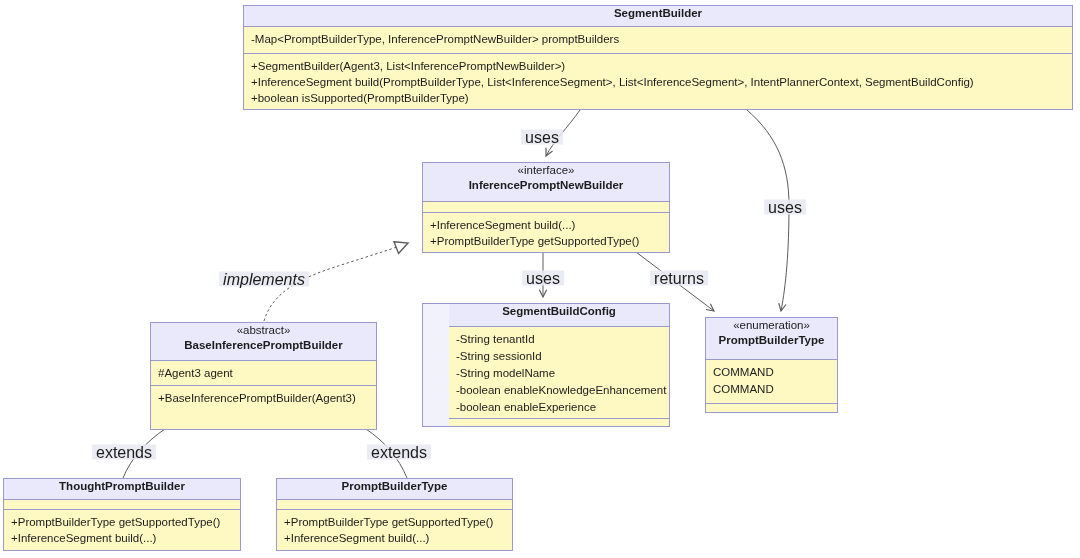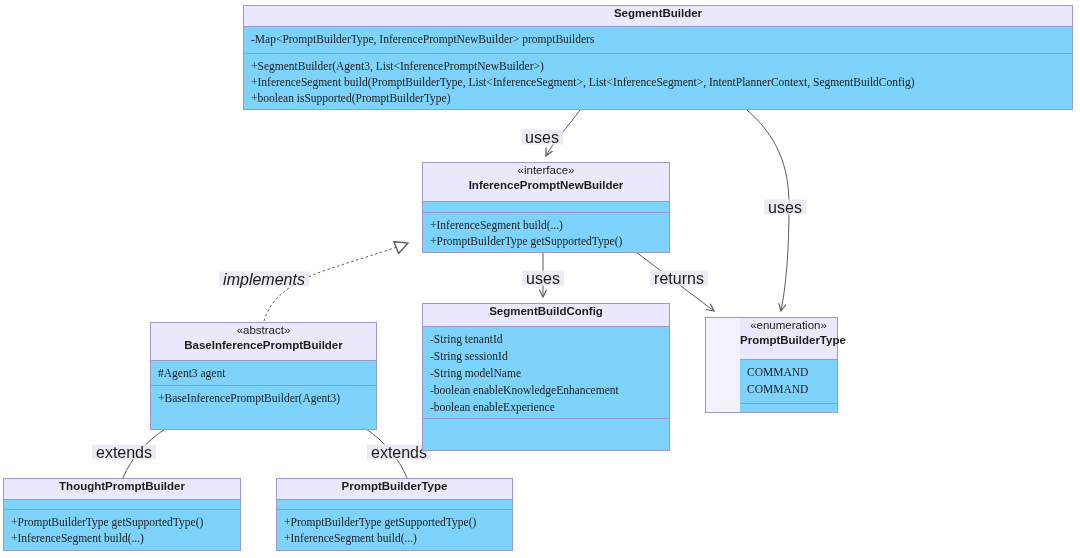--- a/index.html
+++ b/index.html
@@ -28,24 +28,23 @@
     display:flex;flex-direction:column;justify-content:flex-start;
     text-align:center;
     flex:0 0 auto;
   }
   .cb-annotation{font-weight:normal;line-height:15px;}
   .cb-name{font-weight:bold;line-height:15px;}
   .cb-section{
     box-sizing:border-box;
     padding:4px 7px 3px 7px;
     border-bottom:1px solid #9999cf;
-    background:#7dd3fc;
+    background:#fef9c3;
     flex:0 0 auto;
     overflow:hidden;
-    font-family:Liberation Serif, serif;
   }
   .cb-section:last-child{border-bottom:none;flex:1 1 auto;}
   .cb-section.empty{padding:0;}
   .member{line-height:16px;white-space:nowrap;}
   .member.tall{line-height:17px;}
   .edge-label{
     position:absolute;
     transform:translate(-50%,-50%);
     background:rgba(233,233,242,0.9);
     padding:0 4px;
@@ -104,35 +103,35 @@
       <div class="cb-annotation">«interface»</div>
       <div class="cb-name">InferencePromptNewBuilder</div>
     </div>
     <div class="cb-section empty" style="height:11px;"></div>
     <div class="cb-section">
       <div class="member">+InferenceSegment build(...)</div>
       <div class="member">+PromptBuilderType getSupportedType()</div>
     </div>
   </div>
 
-  <div class="class-box" style="left:422px;top:303px;width:248px;height:148px;">
+  <div class="class-box" style="left:422px;top:303px;width:248px;height:124px;padding-left:26px;">
     <div class="cb-title" style="height:23px;">
       <div class="cb-name">SegmentBuildConfig</div>
     </div>
     <div class="cb-section" style="height:92px;">
       <div class="member tall">-String tenantId</div>
       <div class="member tall">-String sessionId</div>
       <div class="member tall">-String modelName</div>
       <div class="member tall">-boolean enableKnowledgeEnhancement</div>
       <div class="member tall">-boolean enableExperience</div>
     </div>
     <div class="cb-section empty"></div>
   </div>
 
-  <div class="class-box" style="left:705px;top:317px;width:133px;height:96px;padding-left:34px;">
+  <div class="class-box" style="left:705px;top:317px;width:133px;height:96px;">
     <div class="cb-title" style="height:42px;">
       <div class="cb-annotation">«enumeration»</div>
       <div class="cb-name">PromptBuilderType</div>
     </div>
     <div class="cb-section" style="height:44px;">
       <div class="member tall">COMMAND</div>
       <div class="member tall">COMMAND</div>
     </div>
     <div class="cb-section empty"></div>
   </div>

